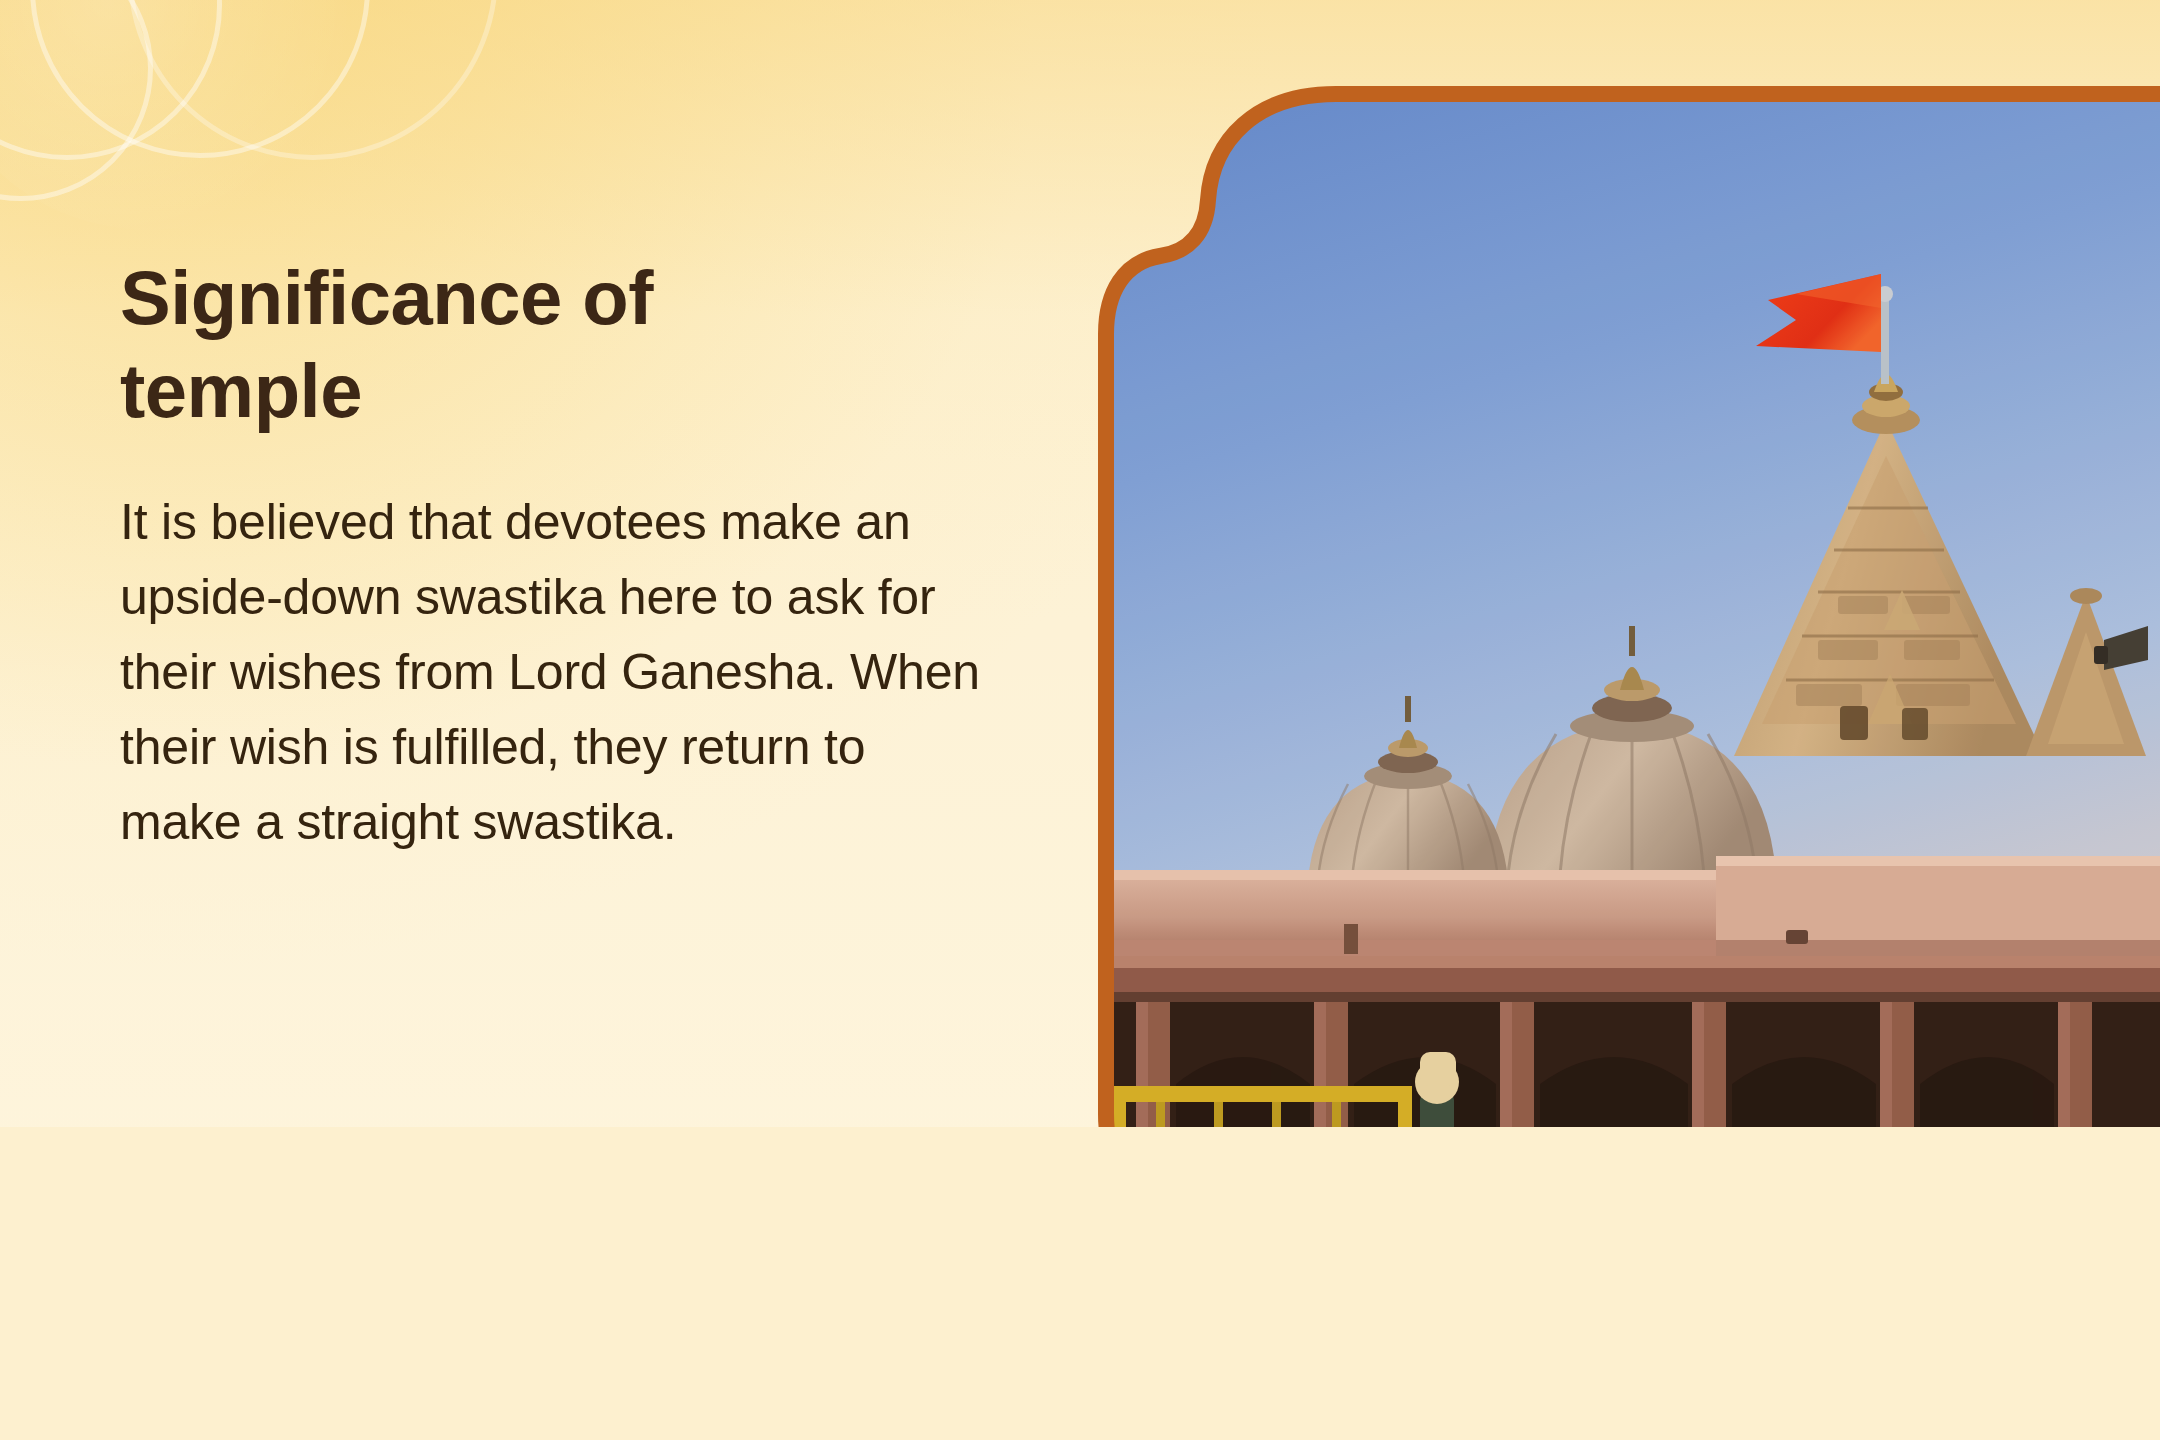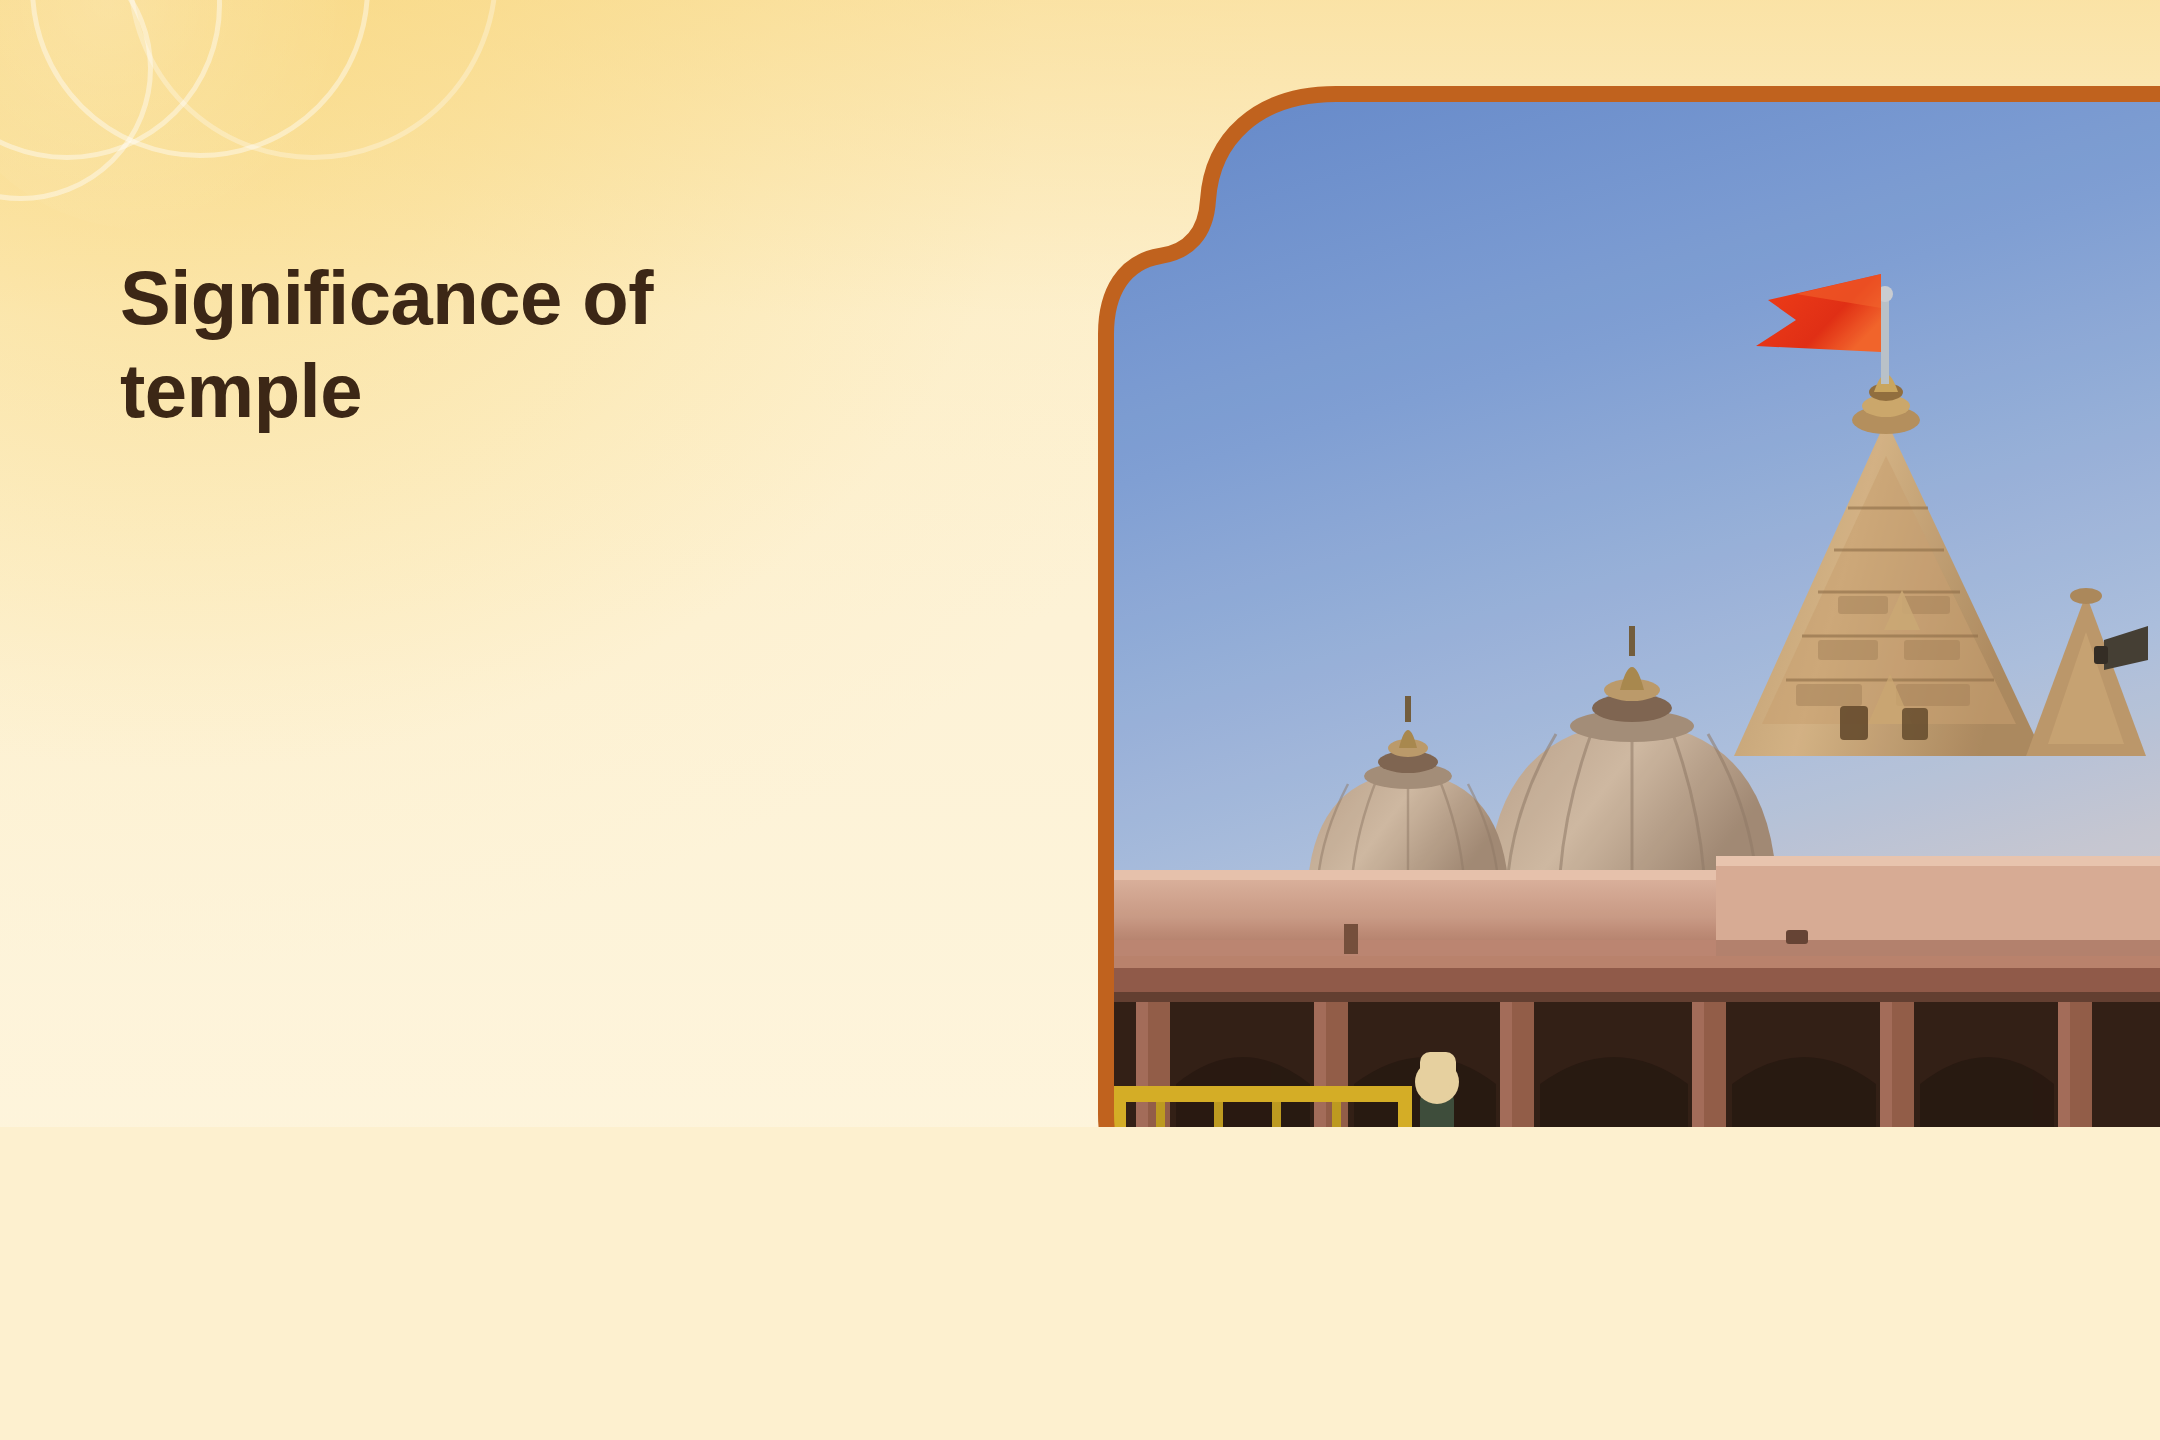--- a/index.html
+++ b/index.html
@@ -108,20 +108,21 @@
   <div class="bg-base"></div>
   <div class="bg-sheen"></div>
   <div class="deco-blob"></div>
   <div class="deco-ring r1"></div>
   <div class="deco-ring r2"></div>
   <div class="deco-ring r3"></div>
   <div class="deco-ring r4"></div>
 
   <div class="text-col">
     <h1 class="headline">Significance of temple</h1>
+    <p class="body-copy">It is believed that devotees make an upside-down swastika here to ask for their wishes from Lord Ganesha. When their wish is fulfilled, they return to make a straight swastika.</p>
   </div>
 
   <div class="photo-frame">
     <svg class="frame-svg" viewBox="0 0 1120 1280" preserveAspectRatio="none">
       <defs>
 
         <clipPath id="cuspClip" clipPathUnits="userSpaceOnUse">
           <path d="
             M 1120 10
             L 240 10

